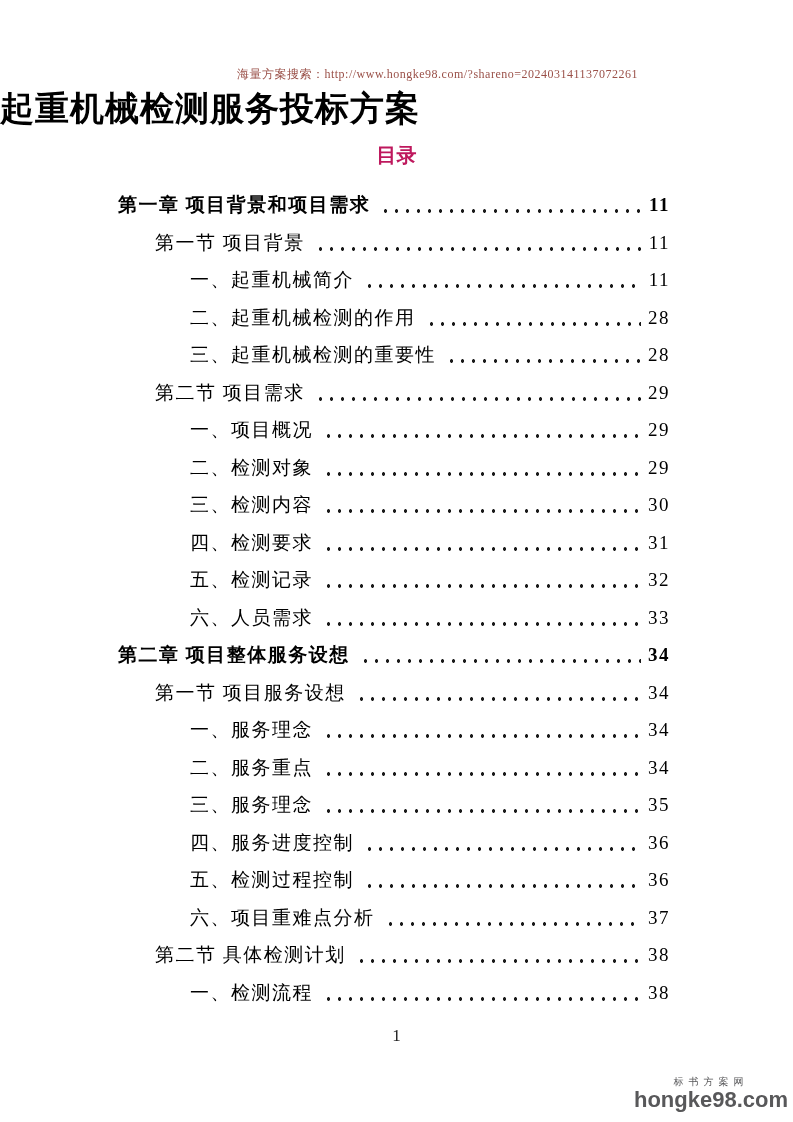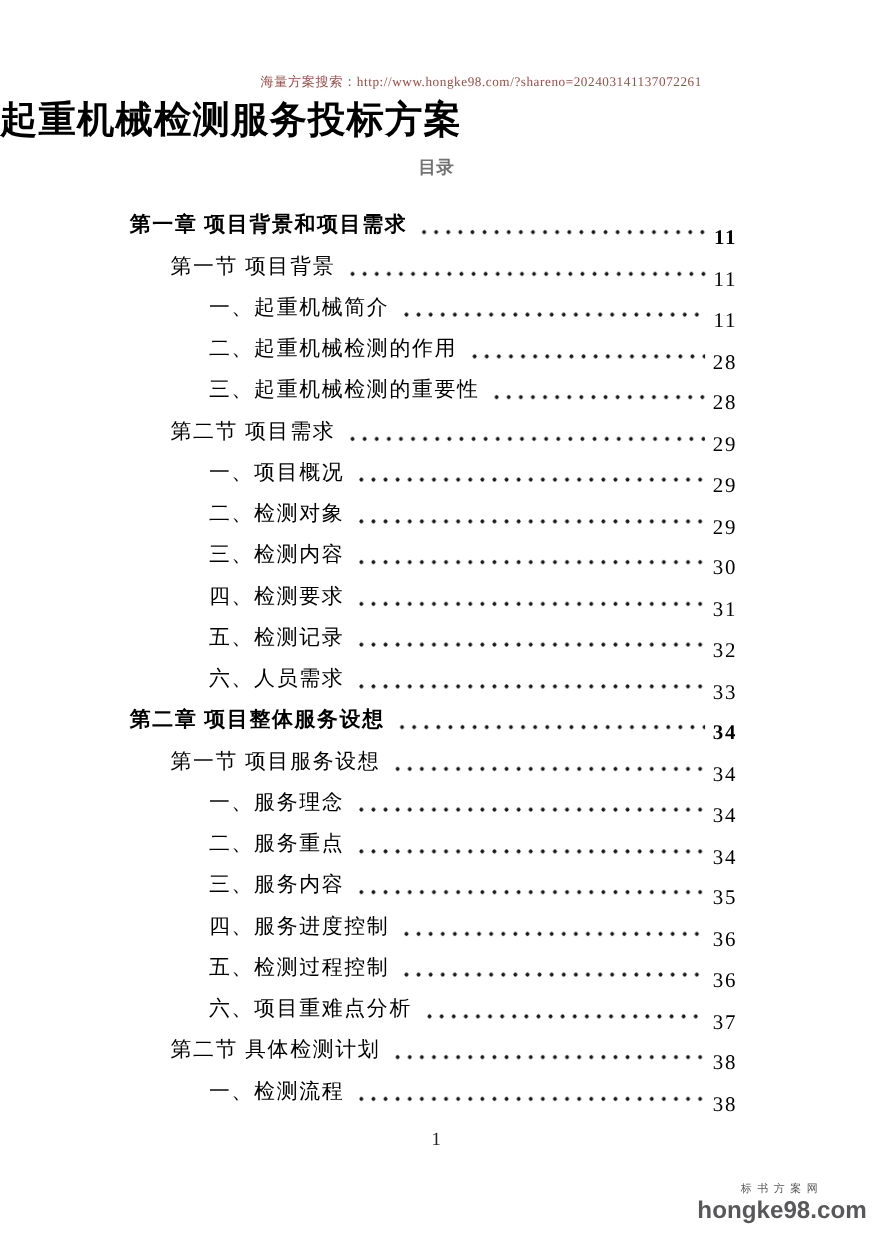--- a/index.html
+++ b/index.html
@@ -42,23 +42,23 @@
     letter-spacing: 1px;
     color: #000;
   }
   .toc-heading {
     position: absolute;
     top: 142px;
     left: 0;
     width: 100%;
     margin: 0;
     text-align: center;
-    font-size: 16px;
+    font-size: 20px;
     font-weight: bold;
-    color: #737373;
+    color: #be185d;
   }
   .toc {
     position: absolute;
     top: 186px;
     left: 118px;
     width: 552px;
   }
   .toc-row {
     display: flex;
     height: 37.5px;
@@ -72,21 +72,21 @@
   .toc-label { white-space: nowrap; text-align: center; }
   .toc-leader {
     flex: 1;
     min-width: 20px;
     margin: 0 7px 0 8px;
     background-image: radial-gradient(circle, #1a1a1a 1.5px, transparent 2px);
     background-size: 11px 4px;
     background-repeat: repeat-x;
     background-position: 2px 23px;
   }
-  .toc-page { white-space: nowrap; margin-top: 12px; }
+  .toc-page { white-space: nowrap; }
   .page-number {
     position: absolute;
     top: 1026px;
     left: 0;
     width: 100%;
     text-align: center;
     font-size: 17px;
     color: #222;
   }
   .site-logo {
@@ -214,21 +214,21 @@
     <span class="toc-page">34</span>
   </div>
 
   <div class="toc-row l3">
     <span class="toc-label">二、服务重点</span>
     <span class="toc-leader"></span>
     <span class="toc-page">34</span>
   </div>
 
   <div class="toc-row l3">
-    <span class="toc-label">三、服务内容</span>
+    <span class="toc-label">三、服务理念</span>
     <span class="toc-leader"></span>
     <span class="toc-page">35</span>
   </div>
 
   <div class="toc-row l3">
     <span class="toc-label">四、服务进度控制</span>
     <span class="toc-leader"></span>
     <span class="toc-page">36</span>
   </div>
 

